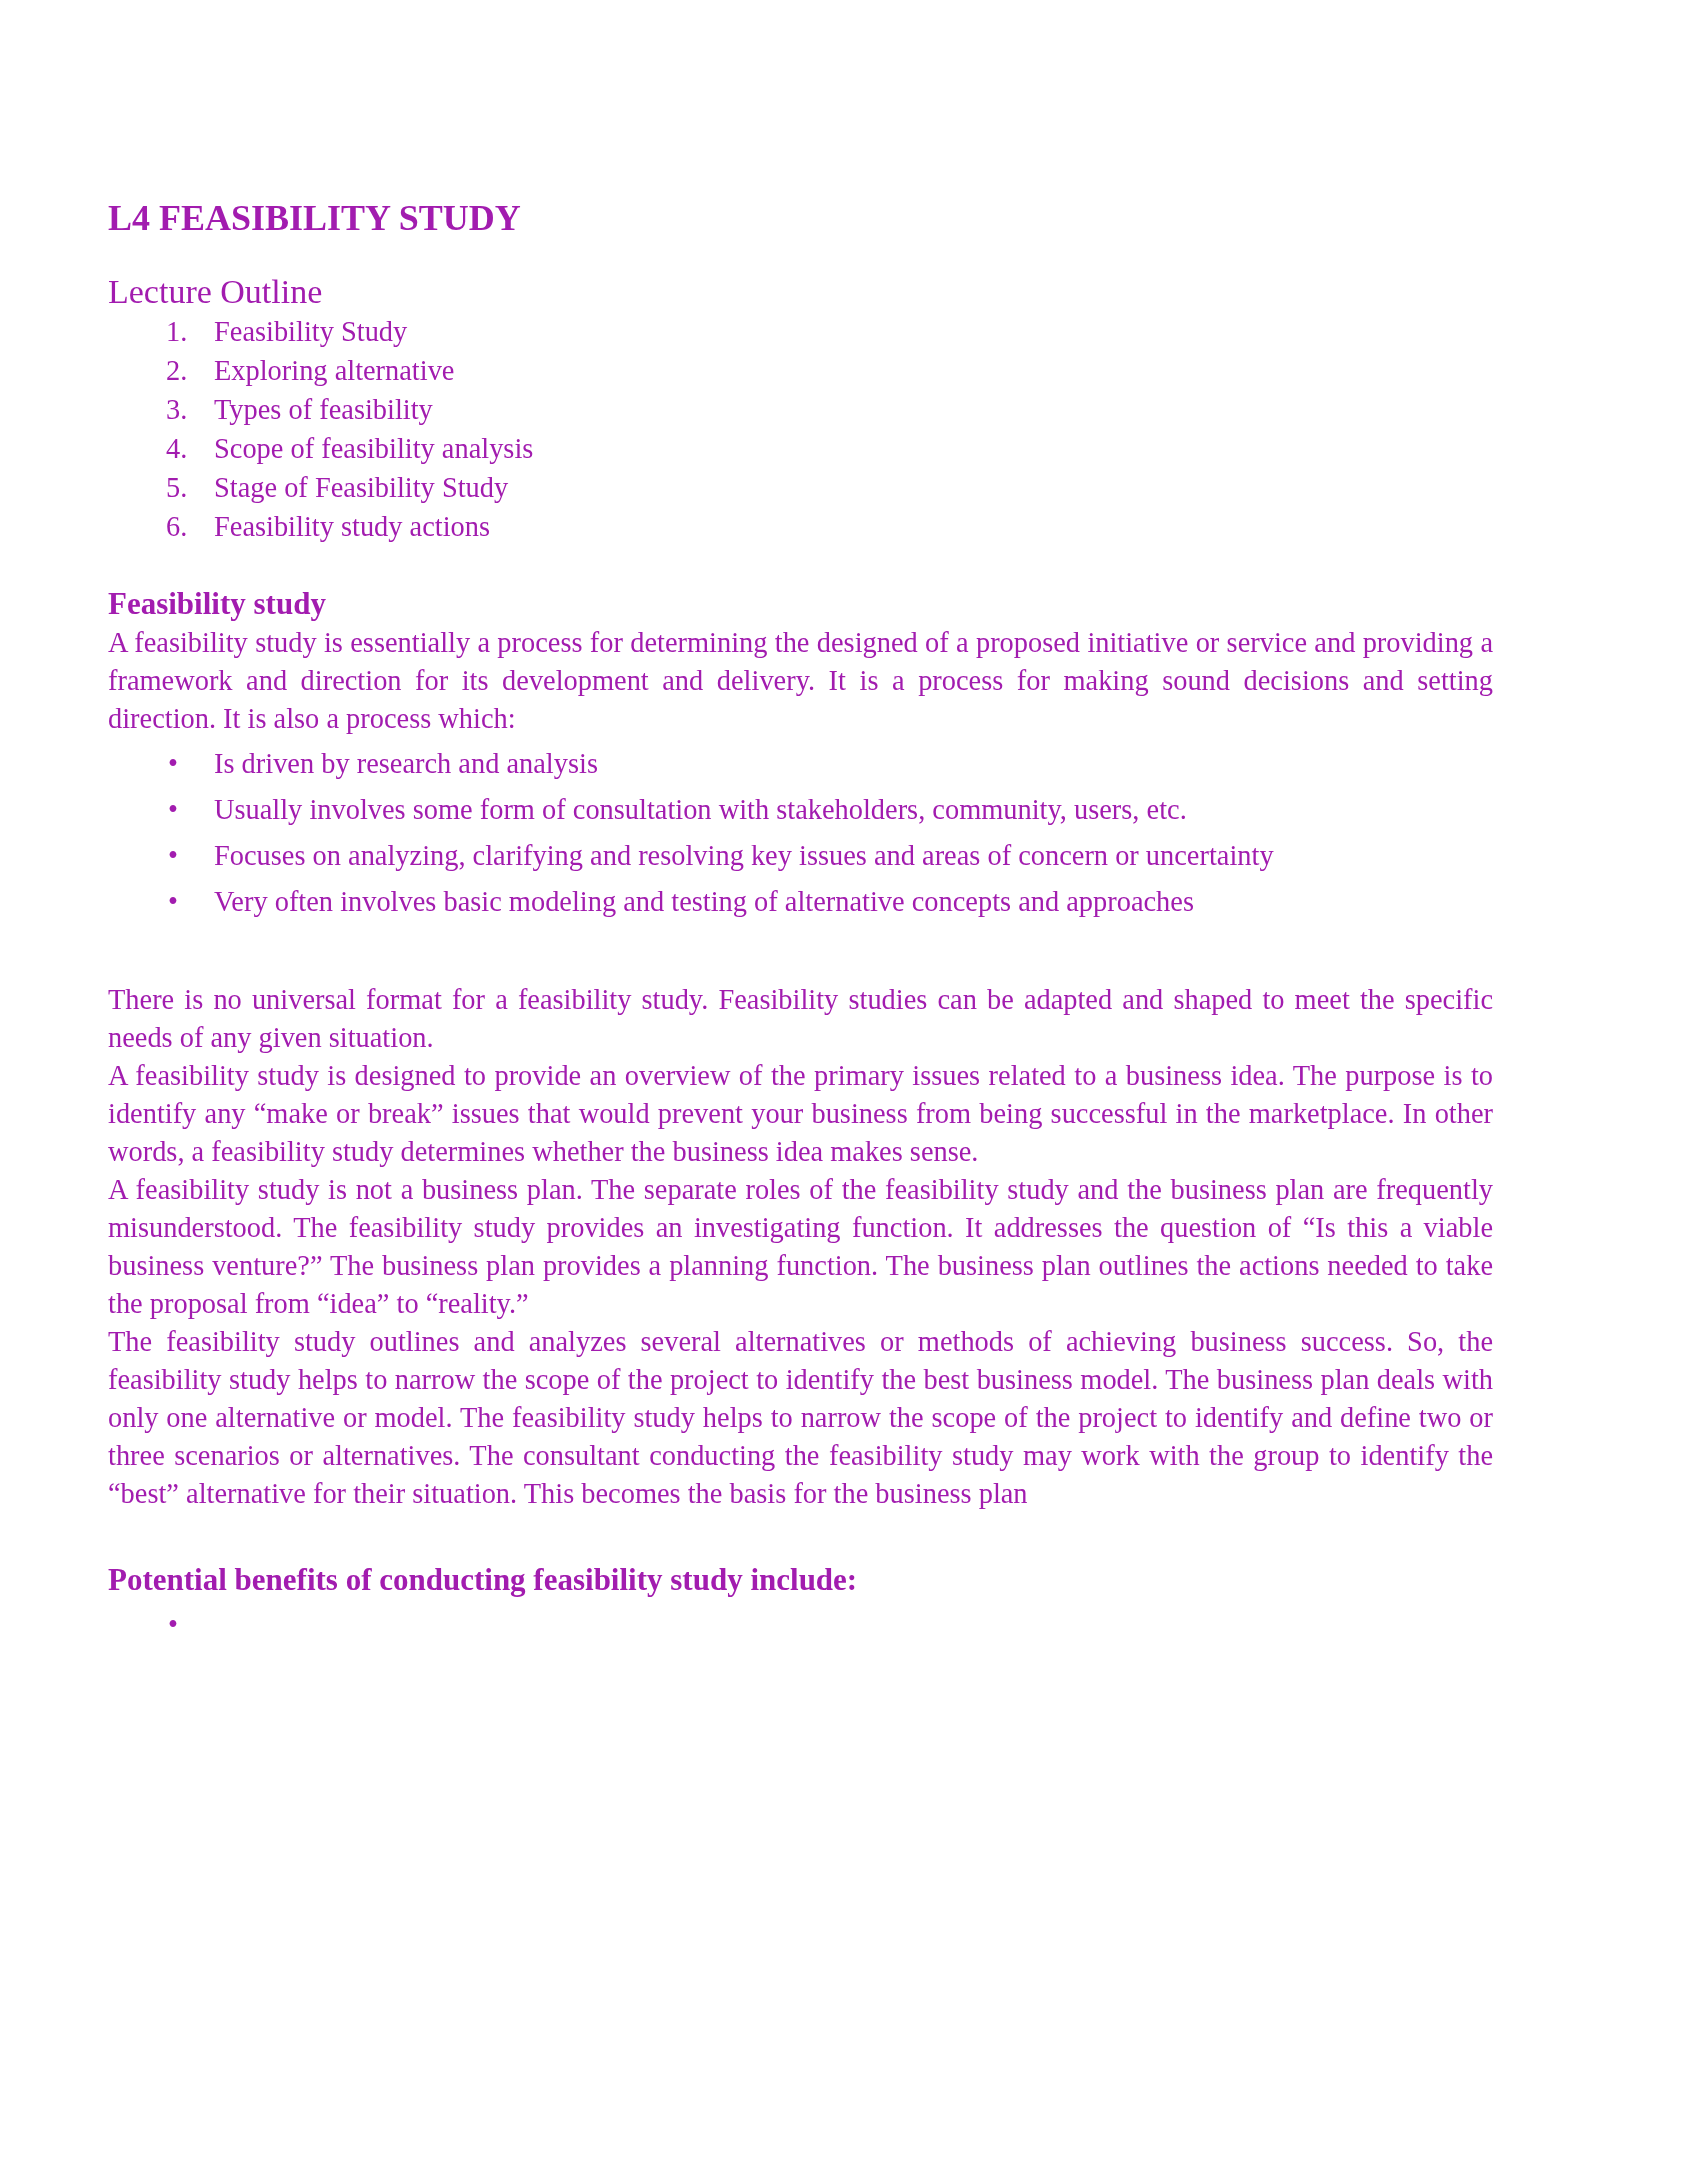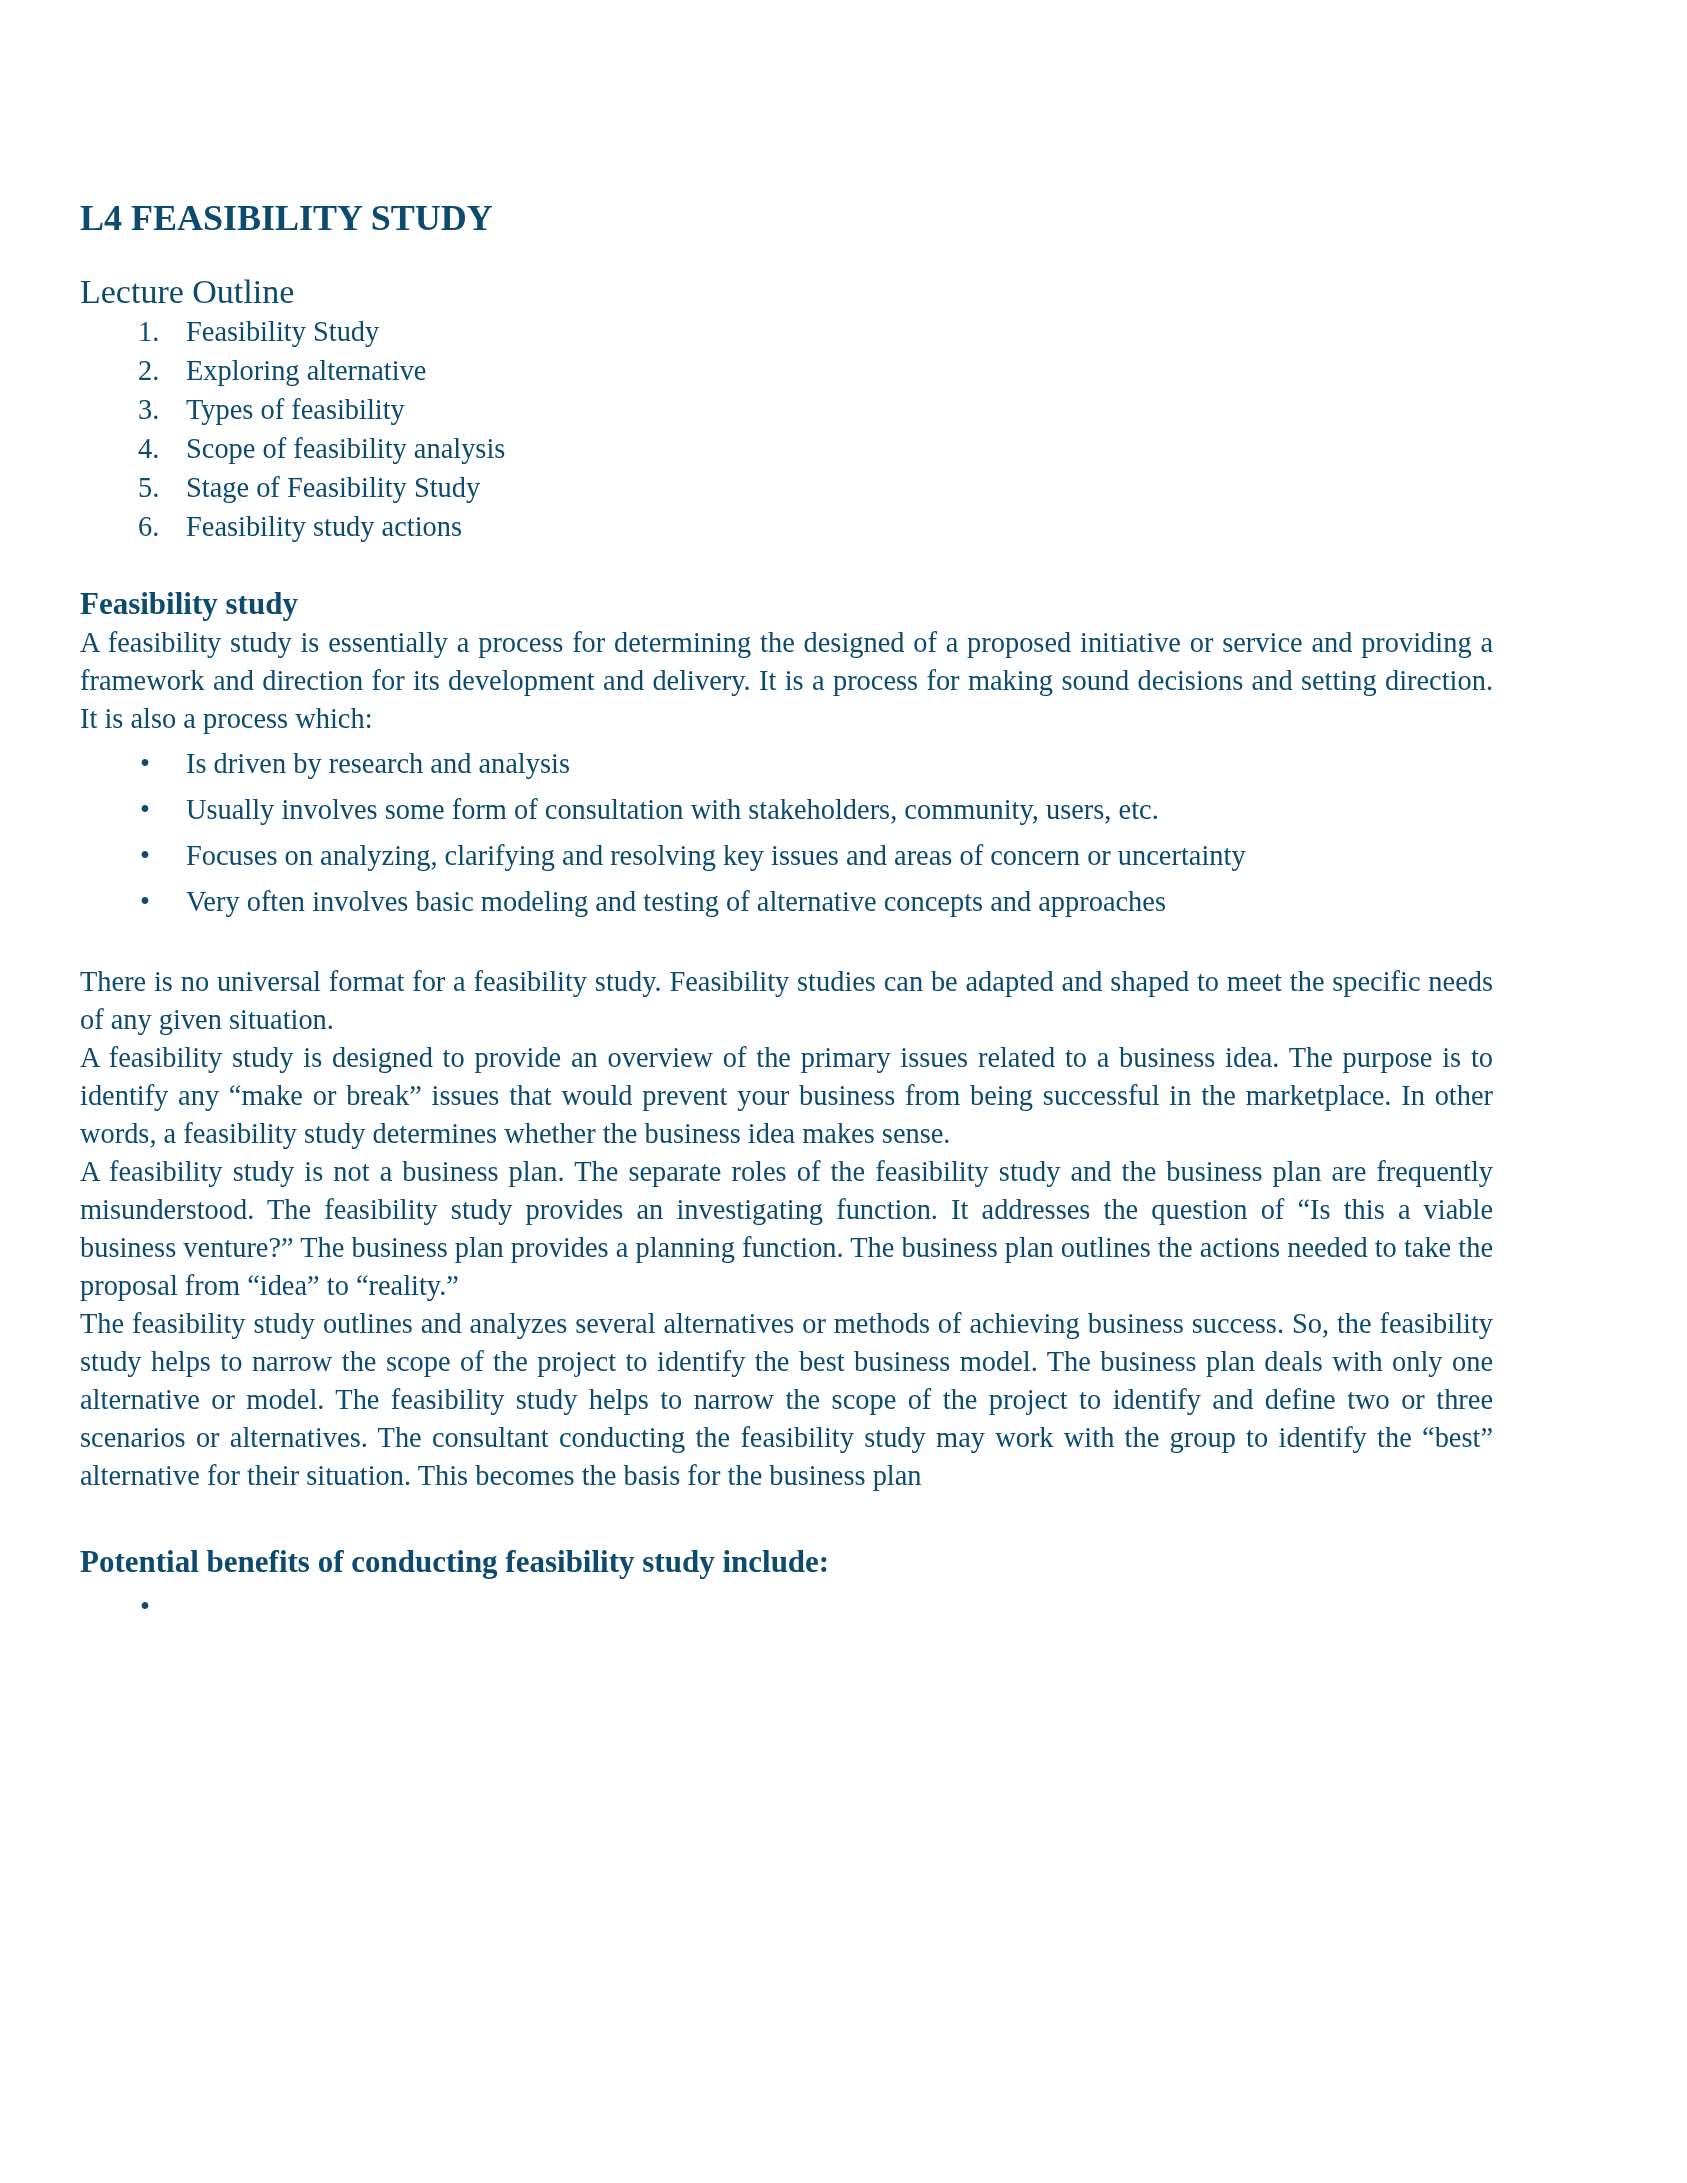--- a/index.html
+++ b/index.html
@@ -2,25 +2,25 @@
 <html style="font-size:10.6px"><head>
 <meta charset="utf-8">
 <style>
   html, body { margin: 0; padding: 0; background: #ffffff; }
   .page {
     position: relative;
     width: 1687px;
     height: 2183px;
     background: #ffffff;
     box-sizing: border-box;
-    padding: 198px 194px 0 80px;
+    padding: 198px 194px 0 108px;
     font-family: "Liberation Serif", "DejaVu Serif", serif;
     font-size: 28.4px;
     line-height: 38px;
-    color: #0c4a6e;
+    color: #a21caf;
     overflow: hidden;
   }
   .doc-title {
     font-size: 36px;
     font-weight: bold;
     line-height: 40px;
     margin: 0 0 33px 0;
   }
   .section-heading-lg {
     font-size: 34px;
@@ -40,21 +40,21 @@
   .outline-item .num {
     position: absolute;
     left: 58px;
     top: 0;
   }
   .body-par {
     margin: 0;
     text-align: justify;
     text-justify: inter-word;
   }
-  .par-block { margin-top: 42px; }
+  .par-block { margin-top: 60px; }
   .bullet-list { margin: 6.6px 0 0 0; padding: 0; list-style: none; }
   .bullet-item {
     position: relative;
     padding-left: 106px;
     text-align: justify;
     text-justify: inter-word;
     margin-bottom: 8px;
   }
   .bullet-item:last-child { margin-bottom: 0; }
   .bullet-item .dot {

